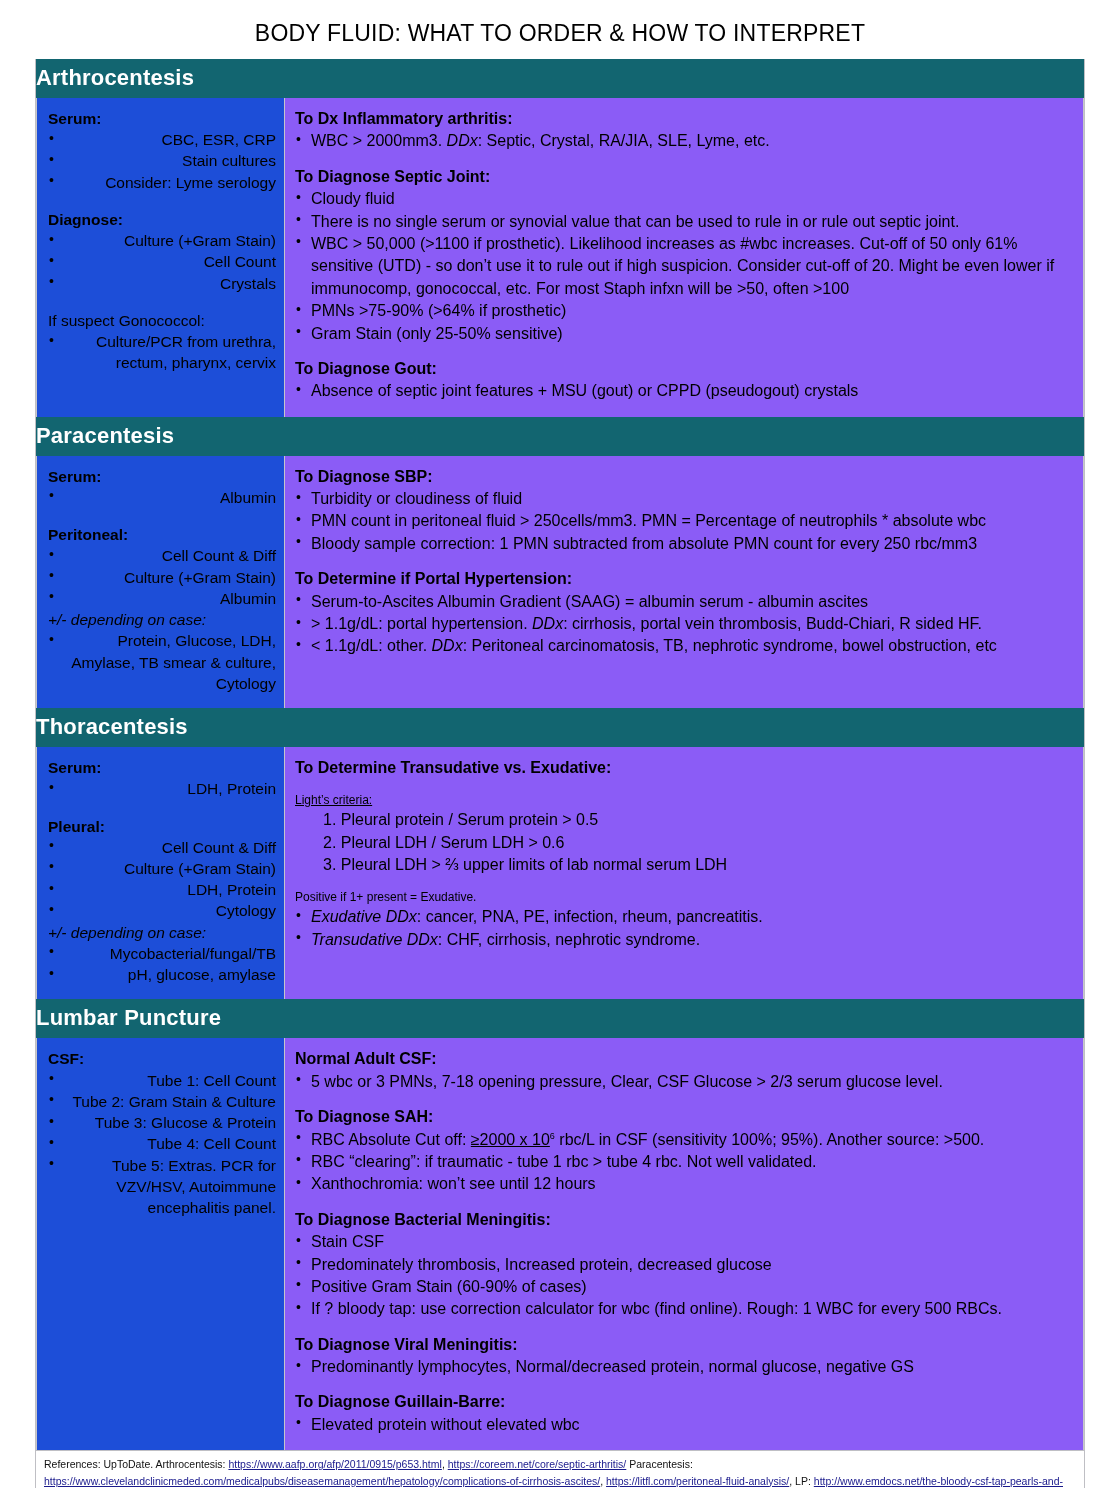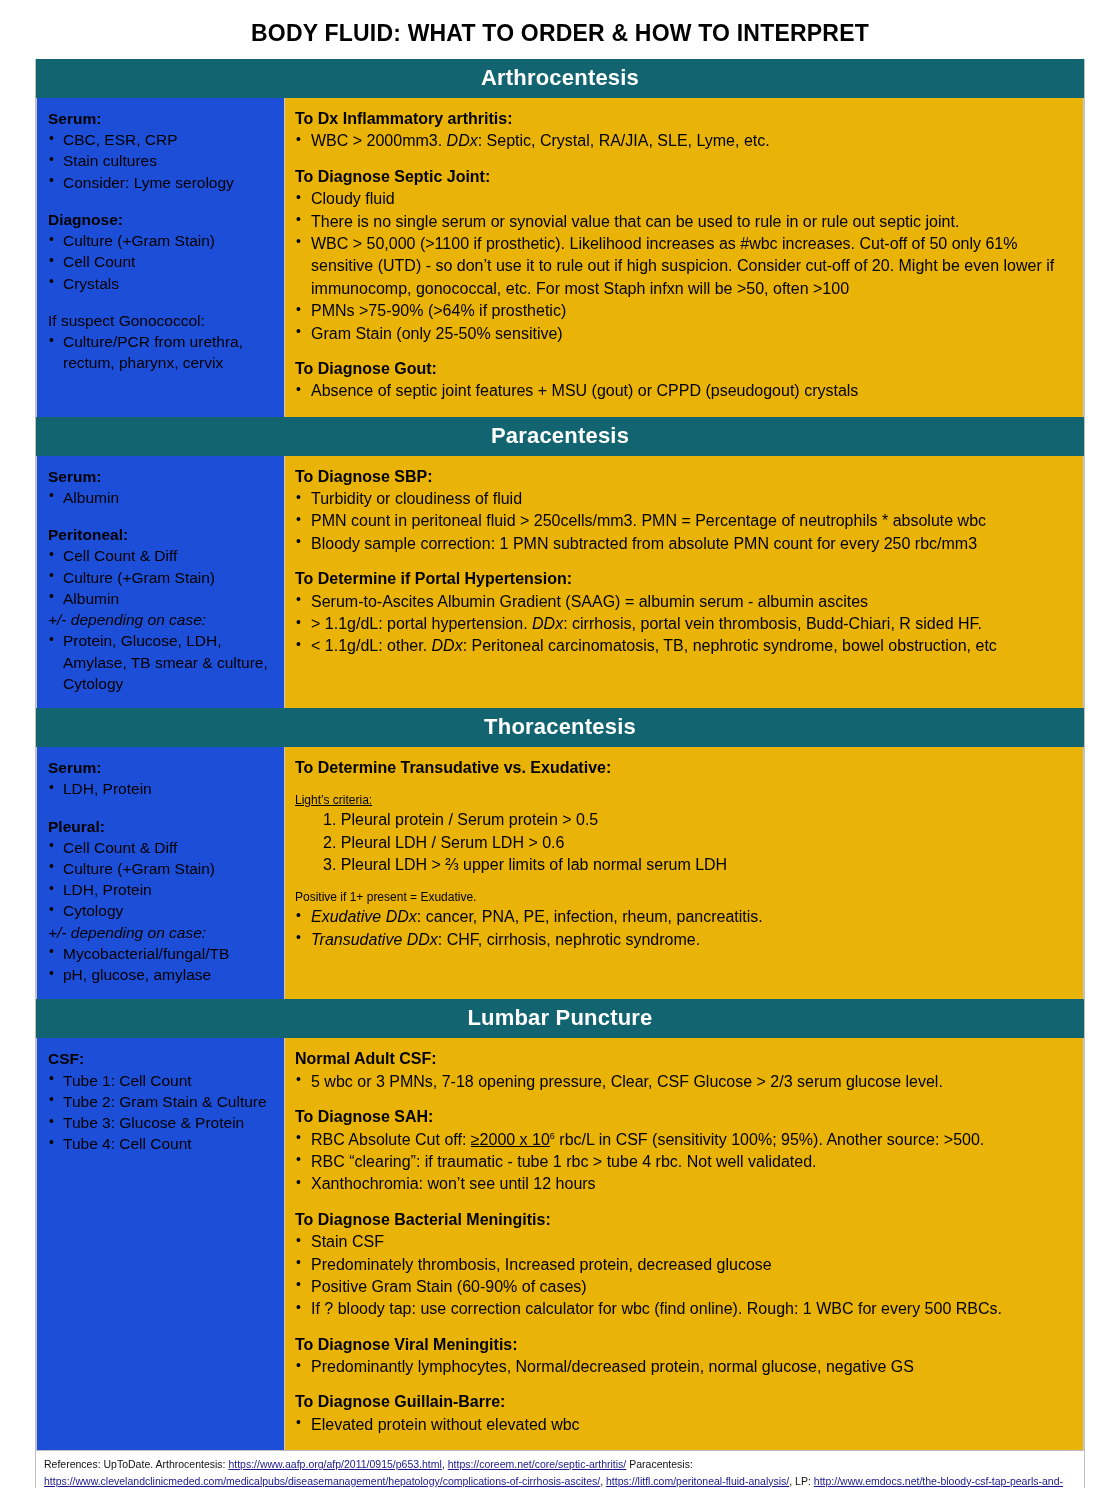--- a/index.html
+++ b/index.html
@@ -15,35 +15,34 @@
     overflow: hidden;
   }
   .page {
     width: 1120px; height: 1488px;
     padding: 0;
     position: relative;
   }
   .doc-title {
     text-align: center;
     font-size: 23px;
-    font-weight: bold;
+    font-weight: normal;
     letter-spacing: 0.2px;
     padding: 20px 0 12px 0;
     color: #000;
   }
   .sheet {
     margin: 0 35px 0 35px;
     border: 1px solid #bfbfc4;
     border-top: none;
     border-bottom: none;
   }
   .sect-header {
     background: #126570;
     color: #ffffff;
-    text-align: center;
     font-size: 22px;
     font-weight: bold;
     line-height: 1.0;
     padding: 8px 0 9px 0;
     letter-spacing: 0.2px;
   }
   .sect-body {
     display: flex;
     align-items: stretch;
     border-left: 1px solid #c6c6cb;
@@ -51,41 +50,41 @@
   }
   .col-left {
     width: 248px;
     flex: 0 0 248px;
     background: #1d4ed8;
     border-right: 1px solid #c6c6cb;
     padding: 10px 8px 14px 11px;
   }
   .col-right {
     flex: 1 1 auto;
-    background: #eab308;
+    background: #8b5cf6;
     padding: 10px 12px 14px 10px;
   }
 
   .lbl {
     font-weight: bold;
     font-size: 15.5px;
     line-height: 1.37;
   }
   .lbl-plain {
     font-size: 15.5px;
     line-height: 1.37;
   }
   .ital {
     font-style: italic;
     font-size: 15.5px;
     line-height: 1.37;
   }
   ul.b {
     list-style: none;
-    margin: 0; padding: 0;
+    margin: 0; padding: 0; text-align: right;
   }
   ul.b > li {
     font-size: 15.5px;
     line-height: 1.37;
     position: relative;
     padding-left: 15px;
     margin: 0;
   }
   ul.b > li::before {
     content: "\2022";
@@ -282,20 +281,21 @@
 
     <div class="sect-header">Lumbar Puncture</div>
     <div class="sect-body">
       <div class="col-left">
         <div class="lbl">CSF:</div>
         <ul class="b">
           <li>Tube 1: Cell Count</li>
           <li>Tube 2: Gram Stain &amp; Culture</li>
           <li>Tube 3: Glucose &amp; Protein</li>
           <li>Tube 4: Cell Count</li>
+          <li>Tube 5: Extras. PCR for VZV/HSV, Autoimmune encephalitis panel.</li>
         </ul>
       </div>
       <div class="col-right">
         <div class="rhead">Normal Adult CSF:</div>
         <ul class="rb">
           <li>5 wbc or 3 PMNs, 7-18 opening pressure, Clear, CSF Glucose &gt; 2/3 serum glucose level.</li>
         </ul>
         <div class="gap-sm"></div>
         <div class="rhead">To Diagnose SAH:</div>
         <ul class="rb">

